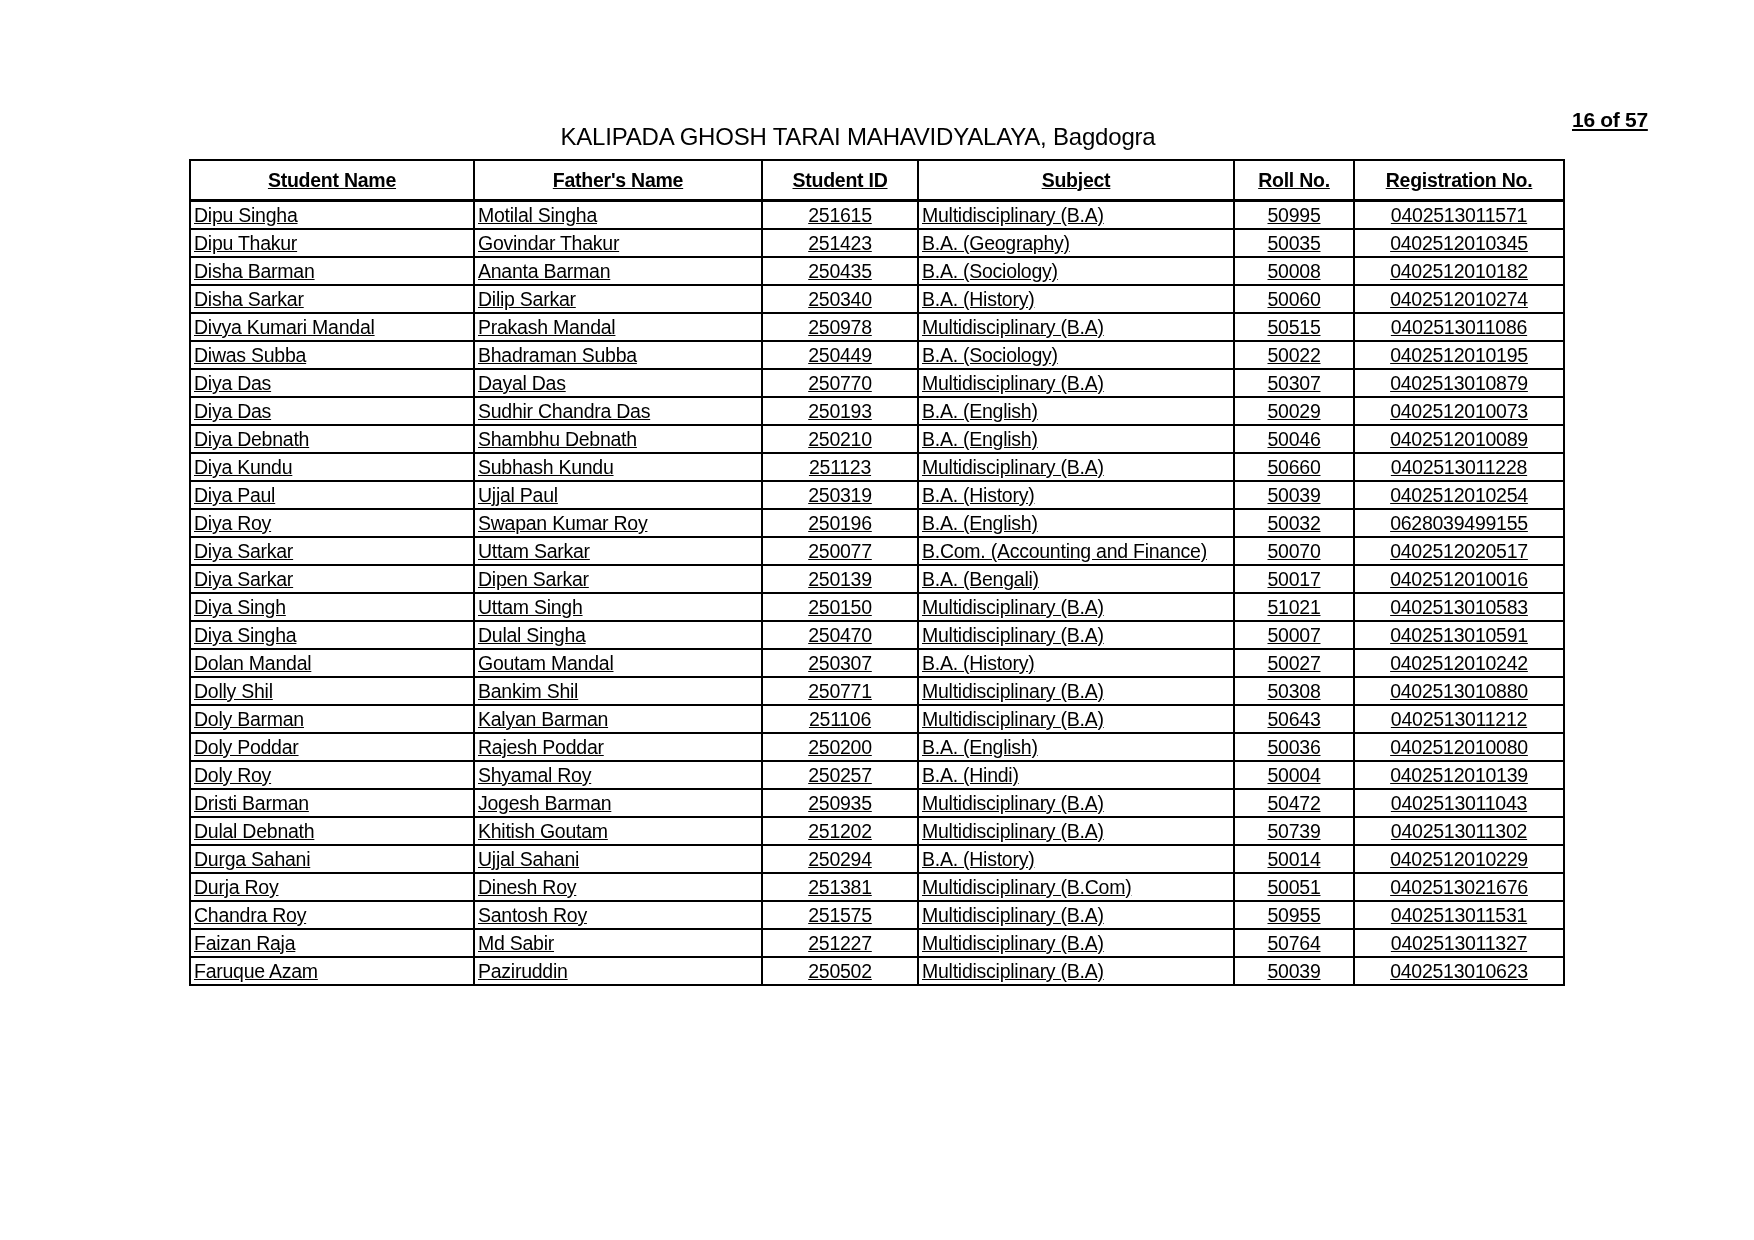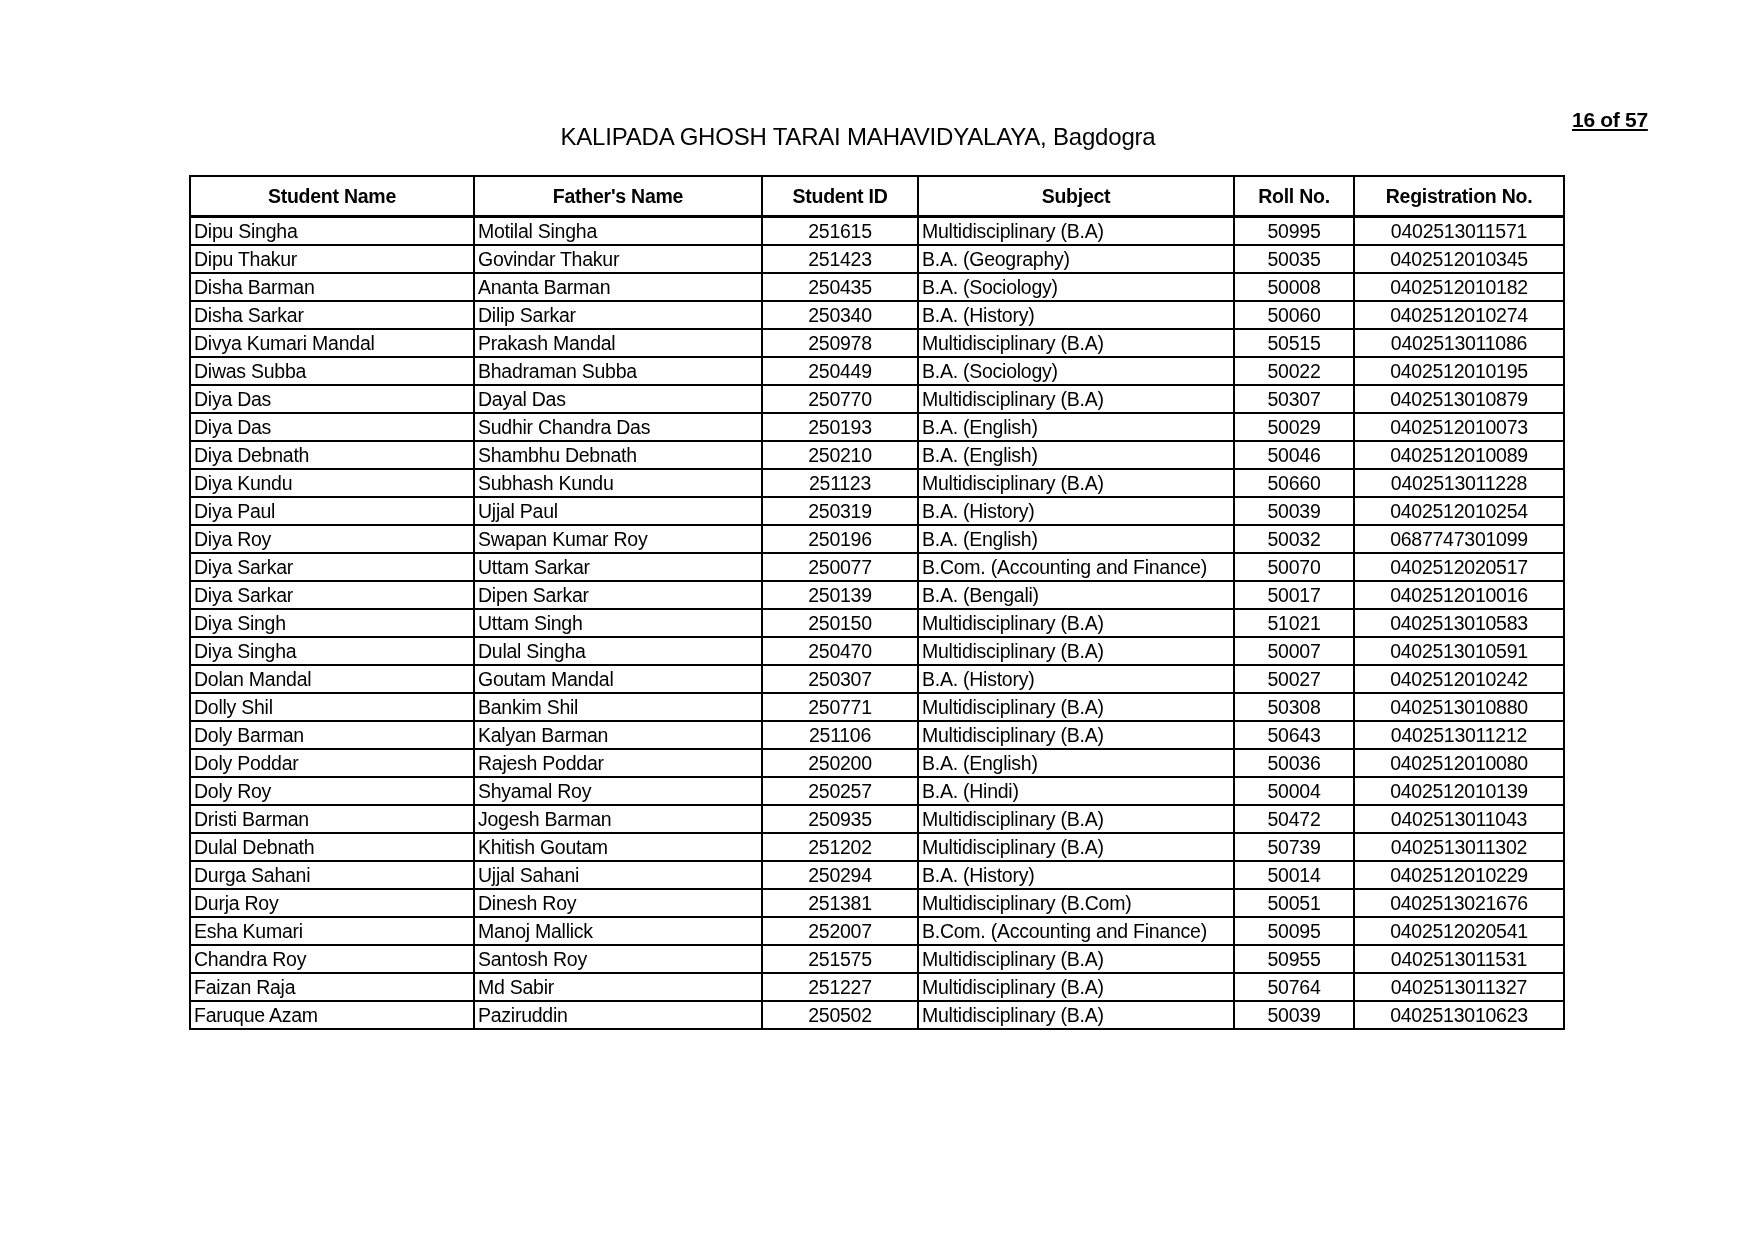--- a/index.html
+++ b/index.html
@@ -31,24 +31,25 @@
       width: 596px;
       top: 123px;
       text-align: center;
       font-size: 24px;
       white-space: nowrap;
       letter-spacing: -0.2px;
     }
     table.roster {
       position: absolute;
       left: 189px;
-      top: 175px;
+      top: 159px;
       border-collapse: collapse;
       table-layout: fixed;
       width: 1374px;
+      text-decoration: underline;
     }
     table.roster col.c-name { width: 284px; }
     table.roster col.c-father { width: 288px; }
     table.roster col.c-id { width: 156px; }
     table.roster col.c-subject { width: 316px; }
     table.roster col.c-roll { width: 120px; }
     table.roster col.c-reg { width: 210px; }
     table.roster th, table.roster td {
       border: 2px solid #000000;
       padding: 0 3px;
@@ -185,21 +186,21 @@
         <td class="left">B.A. (History)</td>
         <td class="center">50039</td>
         <td class="center">0402512010254</td>
       </tr>
       <tr>
         <td class="left">Diya Roy</td>
         <td class="left">Swapan Kumar Roy</td>
         <td class="center">250196</td>
         <td class="left">B.A. (English)</td>
         <td class="center">50032</td>
-        <td class="center">0687747301099</td>
+        <td class="center">0628039499155</td>
       </tr>
       <tr>
         <td class="left">Diya Sarkar</td>
         <td class="left">Uttam Sarkar</td>
         <td class="center">250077</td>
         <td class="left">B.Com. (Accounting and Finance)</td>
         <td class="center">50070</td>
         <td class="center">0402512020517</td>
       </tr>
       <tr>
@@ -292,28 +293,20 @@
       </tr>
       <tr>
         <td class="left">Durja Roy</td>
         <td class="left">Dinesh Roy</td>
         <td class="center">251381</td>
         <td class="left">Multidisciplinary (B.Com)</td>
         <td class="center">50051</td>
         <td class="center">0402513021676</td>
       </tr>
       <tr>
-        <td class="left">Esha Kumari</td>
-        <td class="left">Manoj Mallick</td>
-        <td class="center">252007</td>
-        <td class="left">B.Com. (Accounting and Finance)</td>
-        <td class="center">50095</td>
-        <td class="center">0402512020541</td>
-      </tr>
-      <tr>
         <td class="left">Chandra Roy</td>
         <td class="left">Santosh Roy</td>
         <td class="center">251575</td>
         <td class="left">Multidisciplinary (B.A)</td>
         <td class="center">50955</td>
         <td class="center">0402513011531</td>
       </tr>
       <tr>
         <td class="left">Faizan Raja</td>
         <td class="left">Md Sabir</td>

